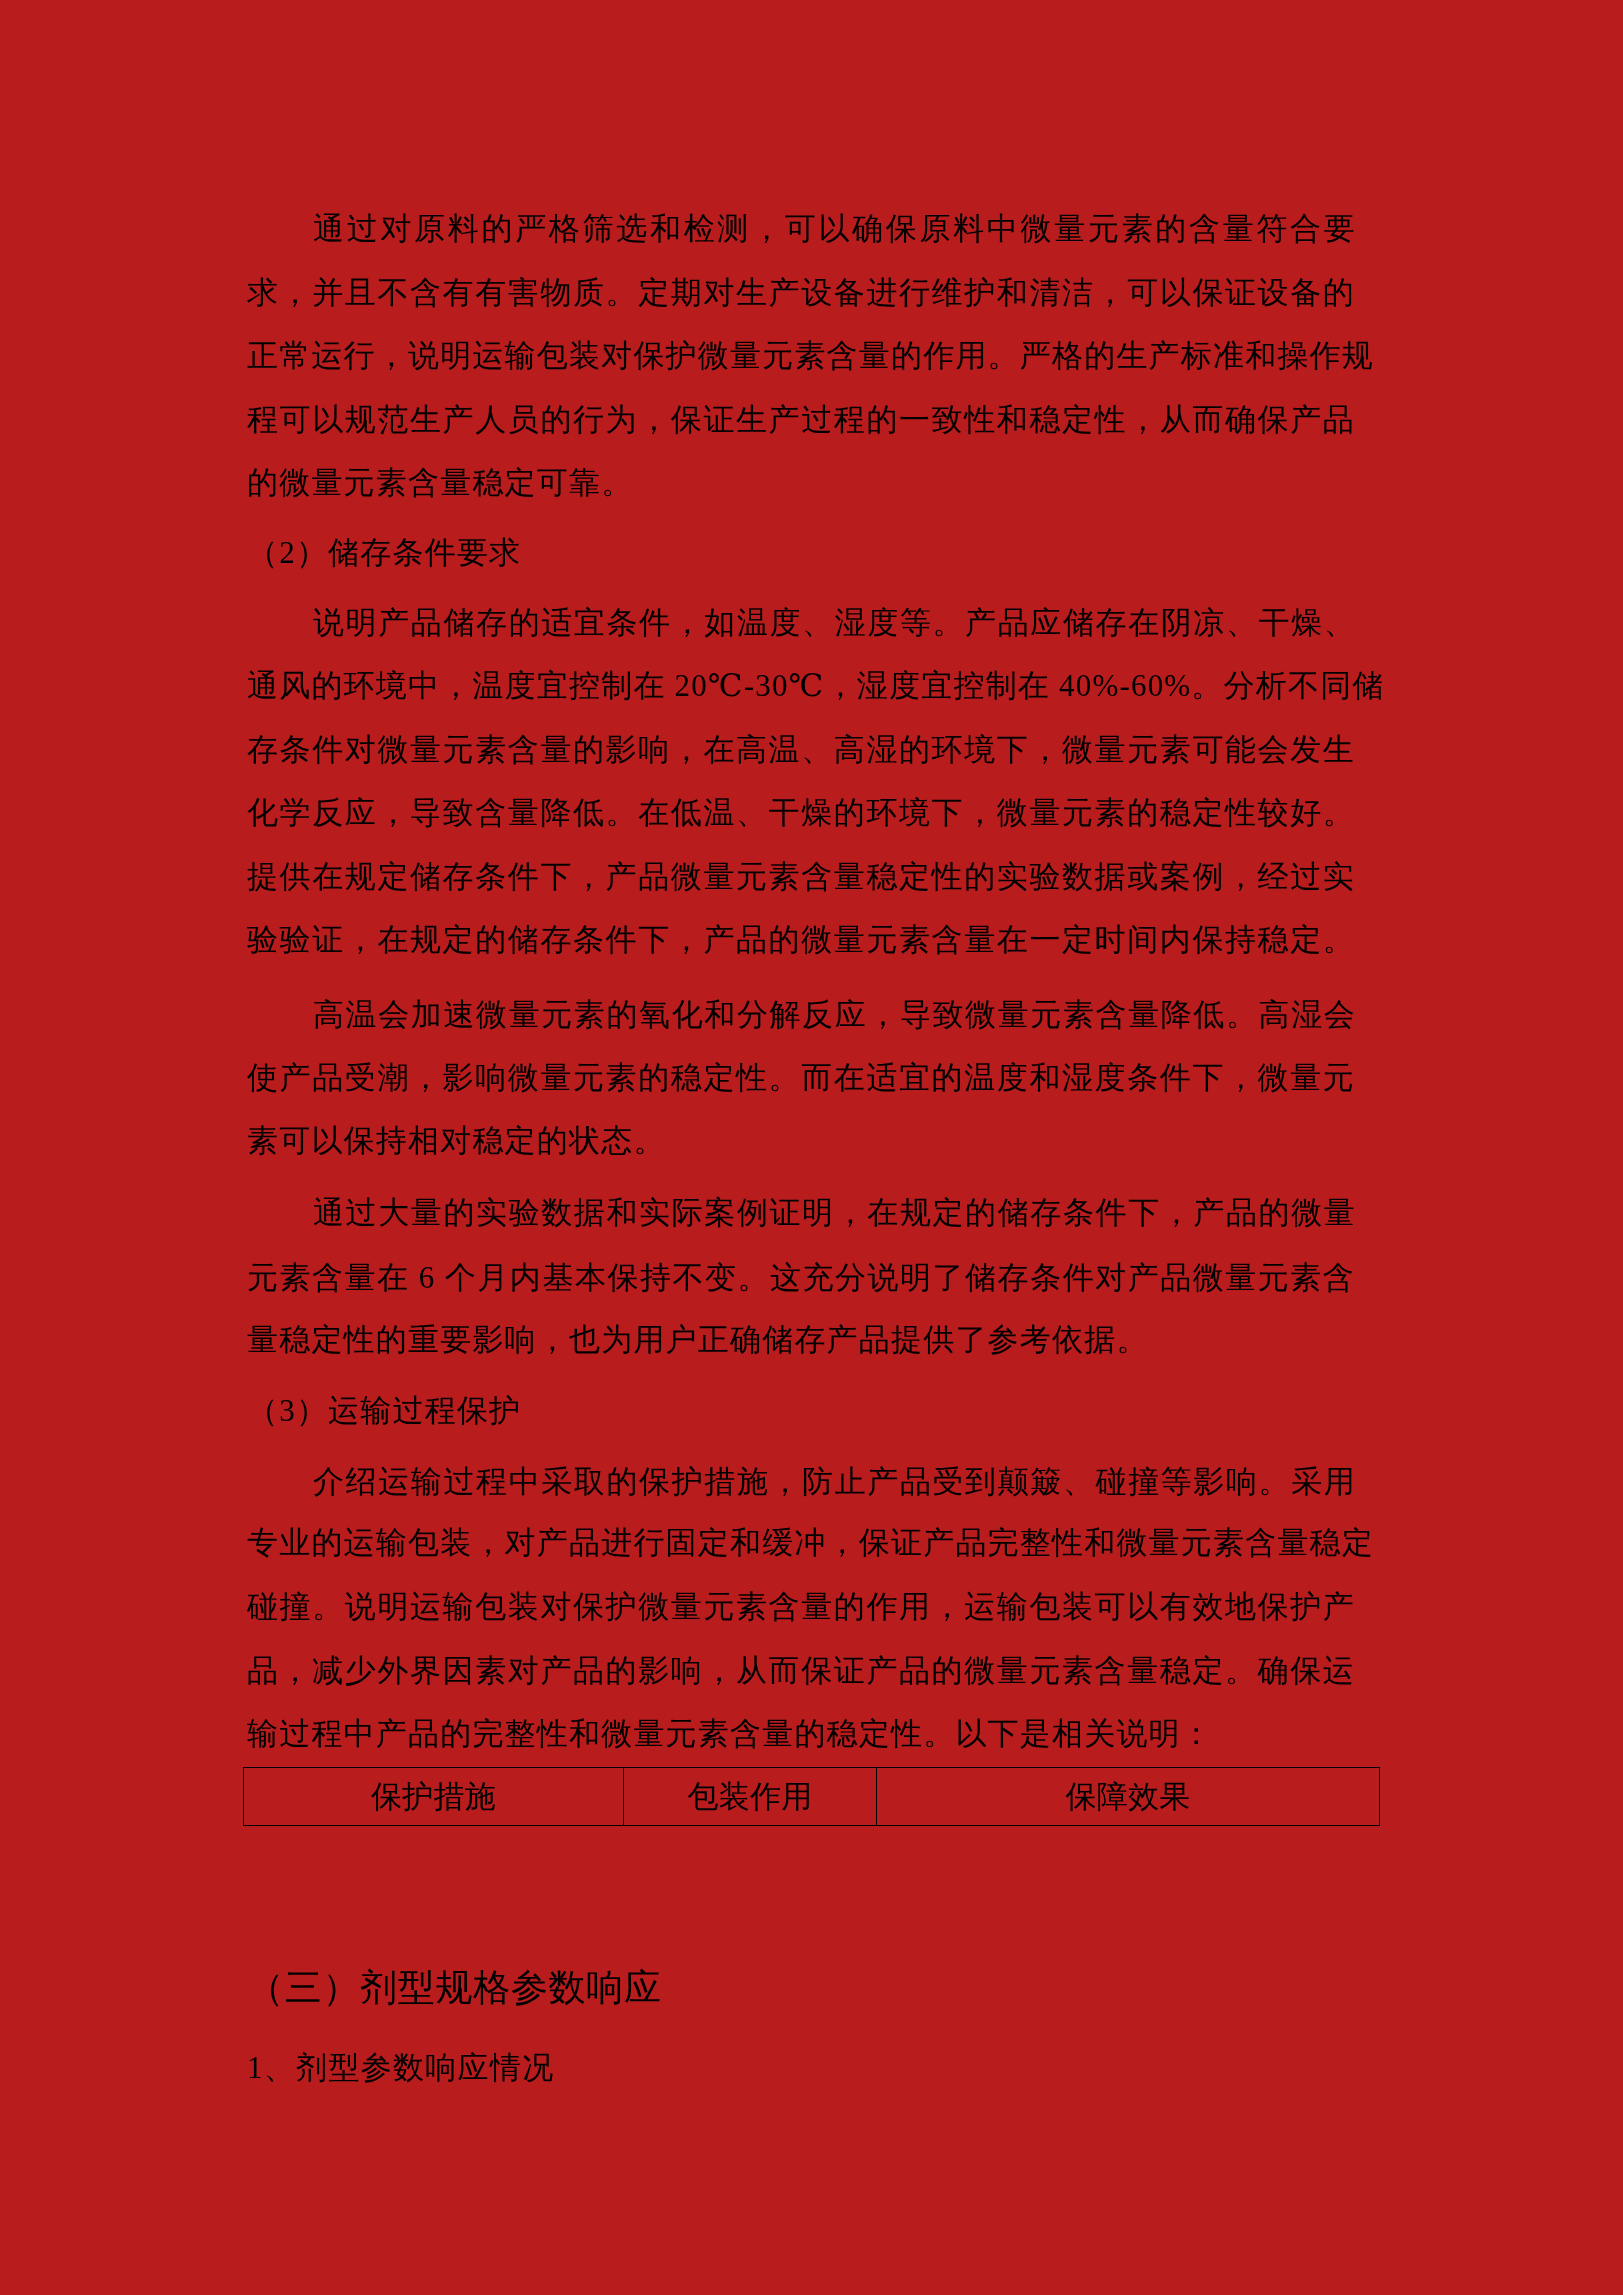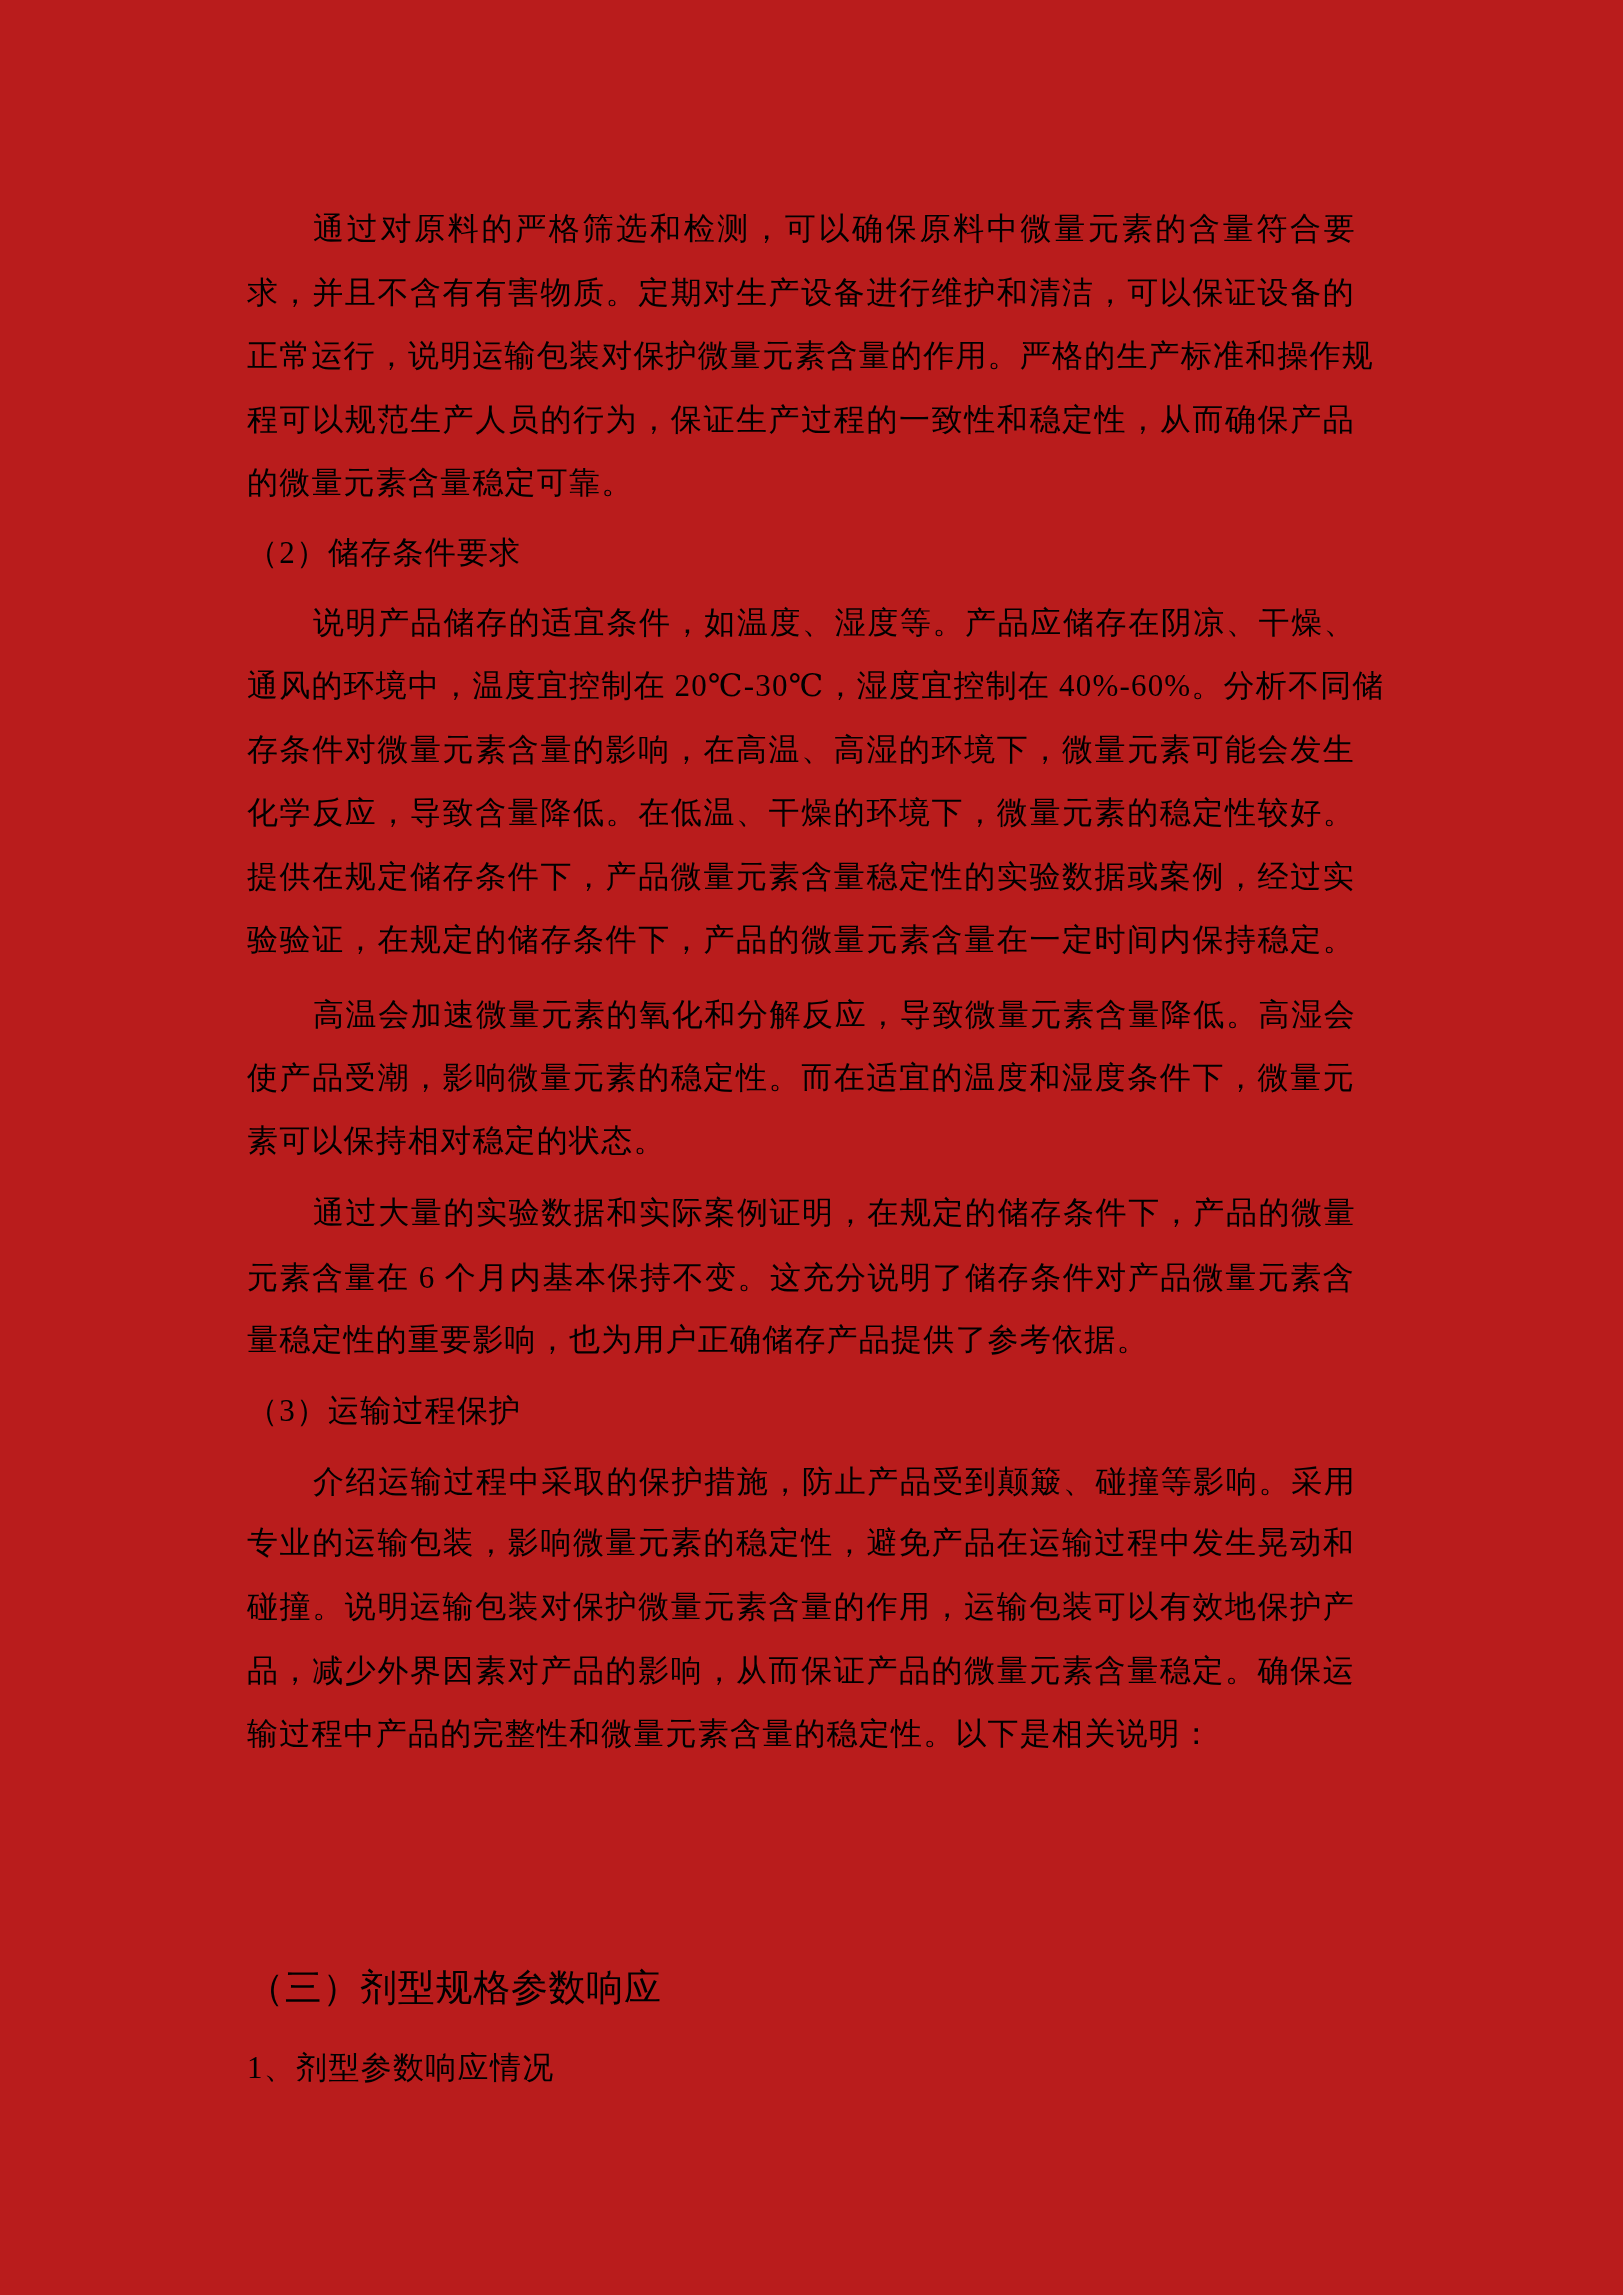--- a/index.html
+++ b/index.html
@@ -54,33 +54,38 @@
   <div>
     <div class="line indent full" style="top:1193px">通过大量的实验数据和实际案例证明，在规定的储存条件下，产品的微量</div>
     <div class="line full" style="top:1258px">元素含量在 6 个月内基本保持不变。这充分说明了储存条件对产品微量元素含</div>
     <div class="line" style="top:1320px">量稳定性的重要影响，也为用户正确储存产品提供了参考依据。</div>
   </div>
 
   <div class="h-sub" style="top:1391px">（3）运输过程保护</div>
 
   <div>
     <div class="line indent full" style="top:1462px">介绍运输过程中采取的保护措施，防止产品受到颠簸、碰撞等影响。采用</div>
-    <div class="line full" style="top:1523px">专业的运输包装，影响微量元素的稳定性，避免产品在运输过程中发生晃动和</div>
+    <div class="line full" style="top:1523px">专业的运输包装，对产品进行固定和缓冲，保证产品完整性和微量元素含量稳定</div>
     <div class="line full" style="top:1587px">碰撞。说明运输包装对保护微量元素含量的作用，运输包装可以有效地保护产</div>
     <div class="line full" style="top:1651px">品，减少外界因素对产品的影响，从而保证产品的微量元素含量稳定。确保运</div>
     <div class="line" style="top:1714px">输过程中产品的完整性和微量元素含量的稳定性。以下是相关说明：</div>
   </div>
 
   <table class="t">
     <colgroup>
       <col style="width:380px">
       <col style="width:253px">
       <col style="width:503px">
     </colgroup>
     <tbody>
+        <tr class="head">
+      <td>保护措施</td>
+      <td>包装作用</td>
+      <td>保障效果</td>
+    </tr>
   </tbody>
     </table>
 
   <div class="h-section" style="top:1965px">（三）剂型规格参数响应</div>
 
   <div class="h-sub" style="top:2048px; letter-spacing:1.3px;">1、剂型参数响应情况</div>
 
 </div>
 
 

